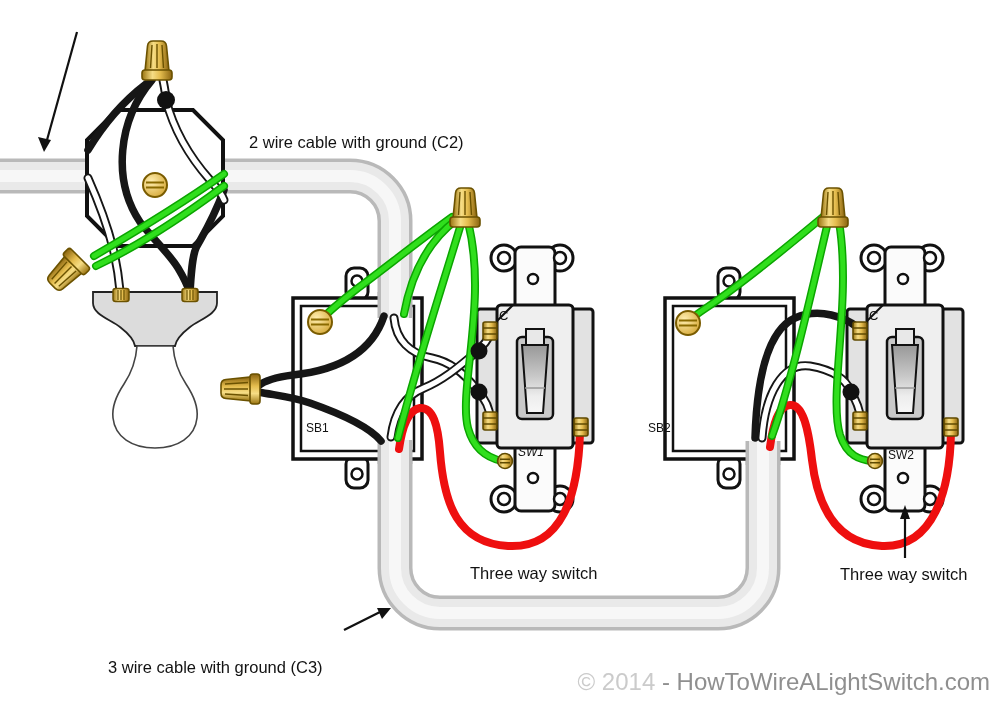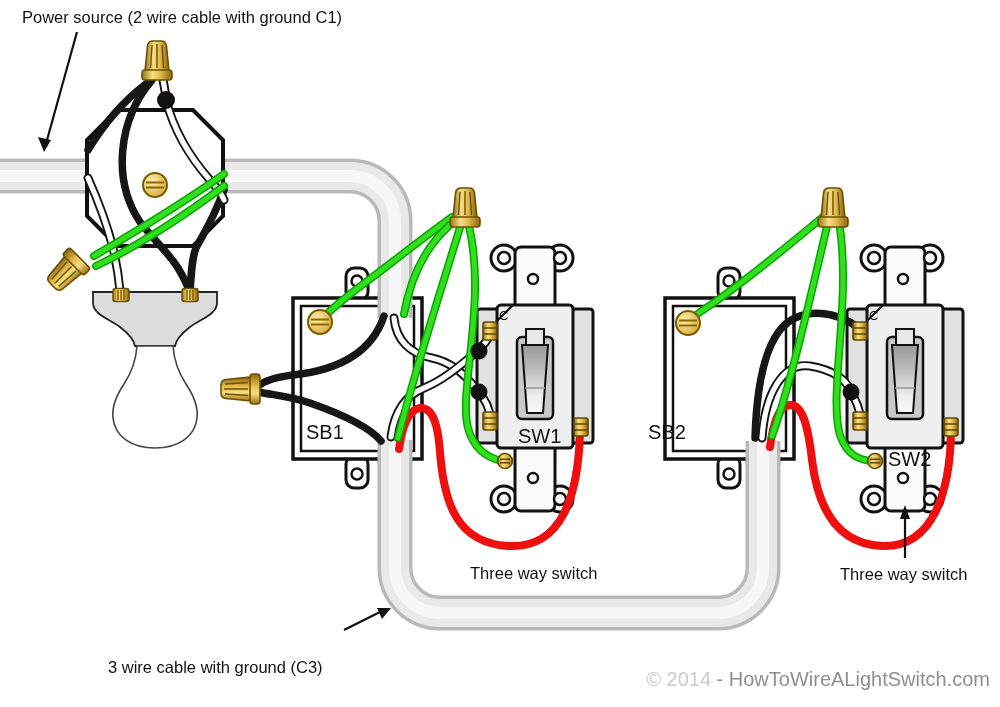--- a/index.html
+++ b/index.html
@@ -1,22 +1,22 @@
 <!DOCTYPE html>
 <html><head>
 <meta charset="utf-8">
 <style>
   html,body{margin:0;padding:0;background:#fff;}
   #stage{position:relative;width:1000px;height:707px;background:#fff;overflow:hidden;
          font-family:"Liberation Sans",sans-serif;}
   #stage svg{position:absolute;left:0;top:0;}
   .lbl{position:absolute;color:#121212;font-size:16.5px;white-space:nowrap;line-height:1.1;}
-  .boxlbl{position:absolute;color:#121212;font-size:20px;white-space:nowrap;}
+  .boxlbl{position:absolute;color:#121212;font-size:12px;white-space:nowrap;}
   .clbl{position:absolute;color:#121212;font-size:13px;white-space:nowrap;}
-  #copyright{position:absolute;right:10px;top:668px;font-size:20px;white-space:nowrap;}
+  #copyright{position:absolute;right:10px;top:668px;font-size:24px;white-space:nowrap;}
   #copyright .yr{color:#cbcbcb;}
   #copyright .site{color:#8f8f8f;}
   
   .wb{fill:none;stroke:#161616;stroke-width:7.5;stroke-linecap:round;}
   .wwo{fill:none;stroke:#161616;stroke-width:9;stroke-linecap:round;}
   .wwi{fill:none;stroke:#ffffff;stroke-width:5.2;stroke-linecap:round;}
   .wgo{fill:none;stroke:#0ba500;stroke-width:8;stroke-linecap:round;}
   .wgi{fill:none;stroke:#30df1d;stroke-width:5;stroke-linecap:round;}
   .wr{fill:none;stroke:#ee0f0f;stroke-width:8;stroke-linecap:round;}
   .tube1{fill:none;stroke:#b9b9b9;stroke-width:35;}
@@ -262,26 +262,26 @@
   <g>
     <path class="arrow" d="M 344 630 L 380 612"></path>
     <polygon class="ahead" points="391,608 377,608 382,619"></polygon>
   </g>
   <g>
     <path class="arrow" d="M 905 558 L 905 517"></path>
     <polygon class="ahead" points="905,505 900,519 910,519"></polygon>
   </g>
 </svg>
 
-<div class="lbl" style="left:22px;top:8px;">Power source (2 wire cable with ground C1)</div>
+<div class="lbl" style="left:249px;top:133px;">2 wire cable with ground (C2)</div>
 <div class="lbl" style="left:108px;top:616px;margin-top:42px;">3 wire cable with ground (C3)</div>
 
 <div class="boxlbl" style="left:306px;top:421px;">SB1</div>
 <div class="boxlbl" style="left:648px;top:421px;">SB2</div>
-<div class="boxlbl" style="left:518px;top:425px;">SW1</div>
+<div class="boxlbl" style="left:518px;top:445px;font-style:italic;">SW1</div>
 <div class="boxlbl" style="left:888px;top:448px;">SW2</div>
 
 <div class="clbl" style="left:499px;top:308px;">C</div>
 <div class="clbl" style="left:869px;top:308px;">C</div>
 
 <div class="lbl" style="left:470px;top:564px;">Three way switch</div>
 <div class="lbl" style="left:840px;top:565px;">Three way switch</div>
 
 <div id="copyright">
   <span class="yr">© 2014</span>

